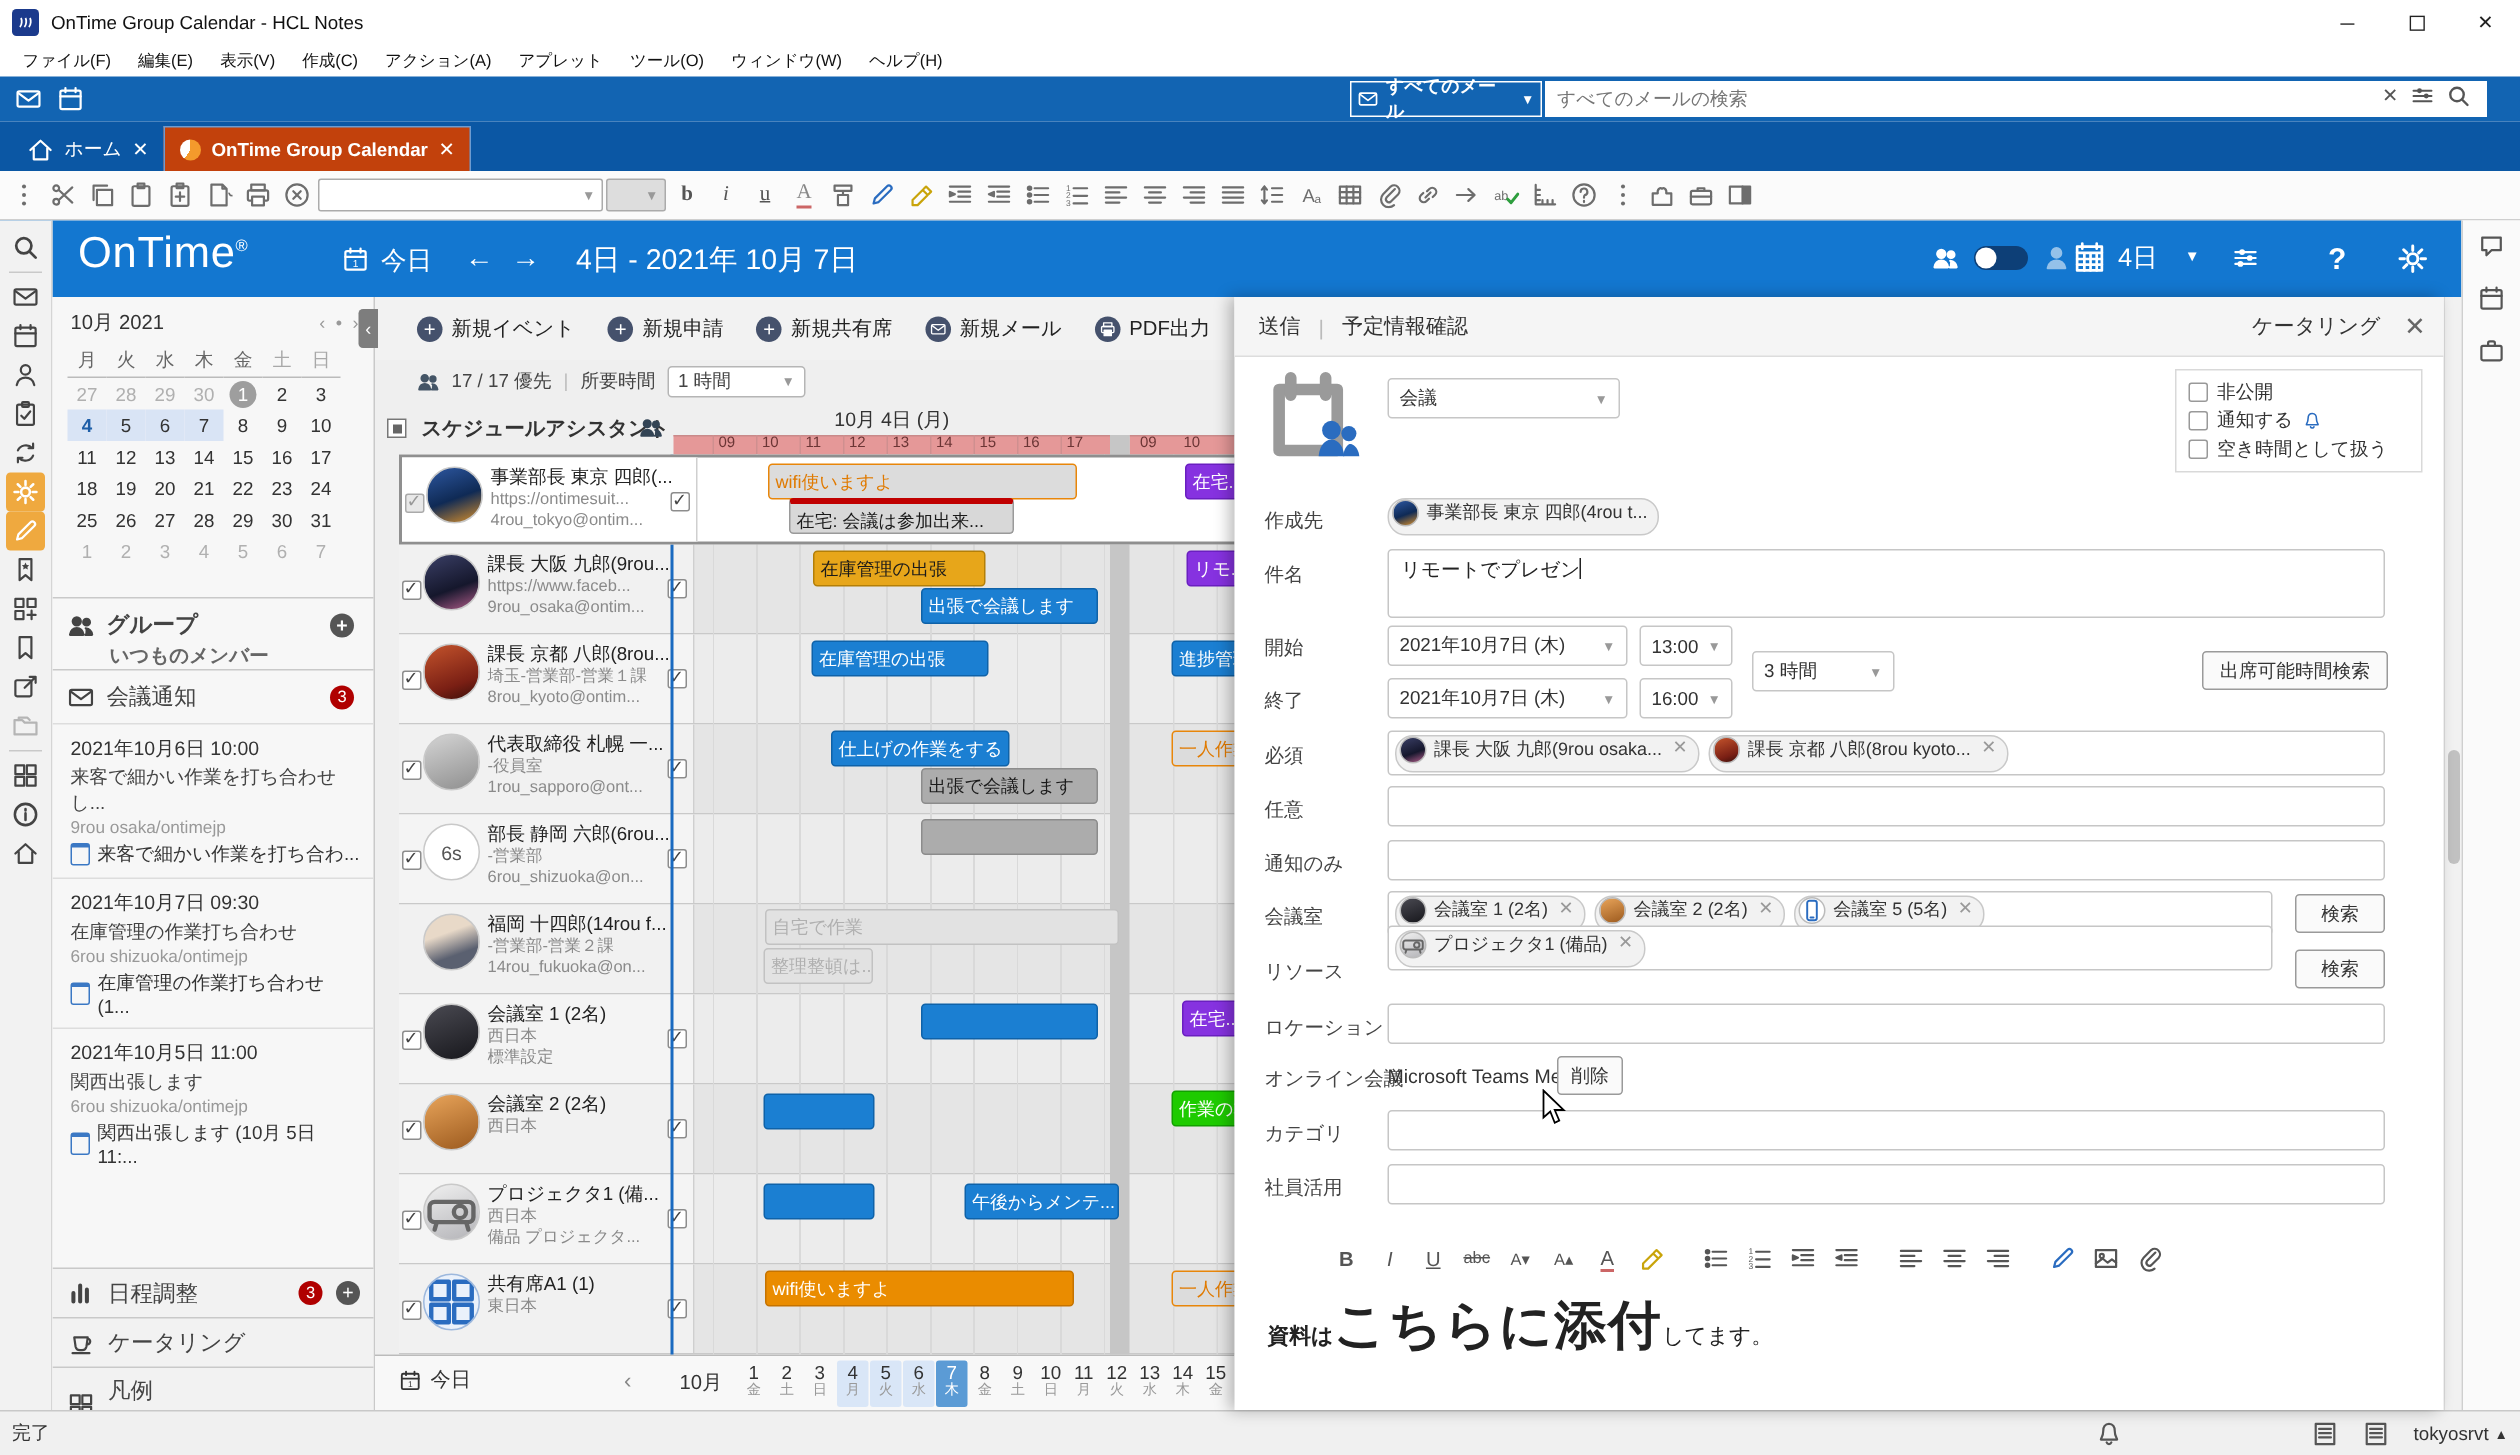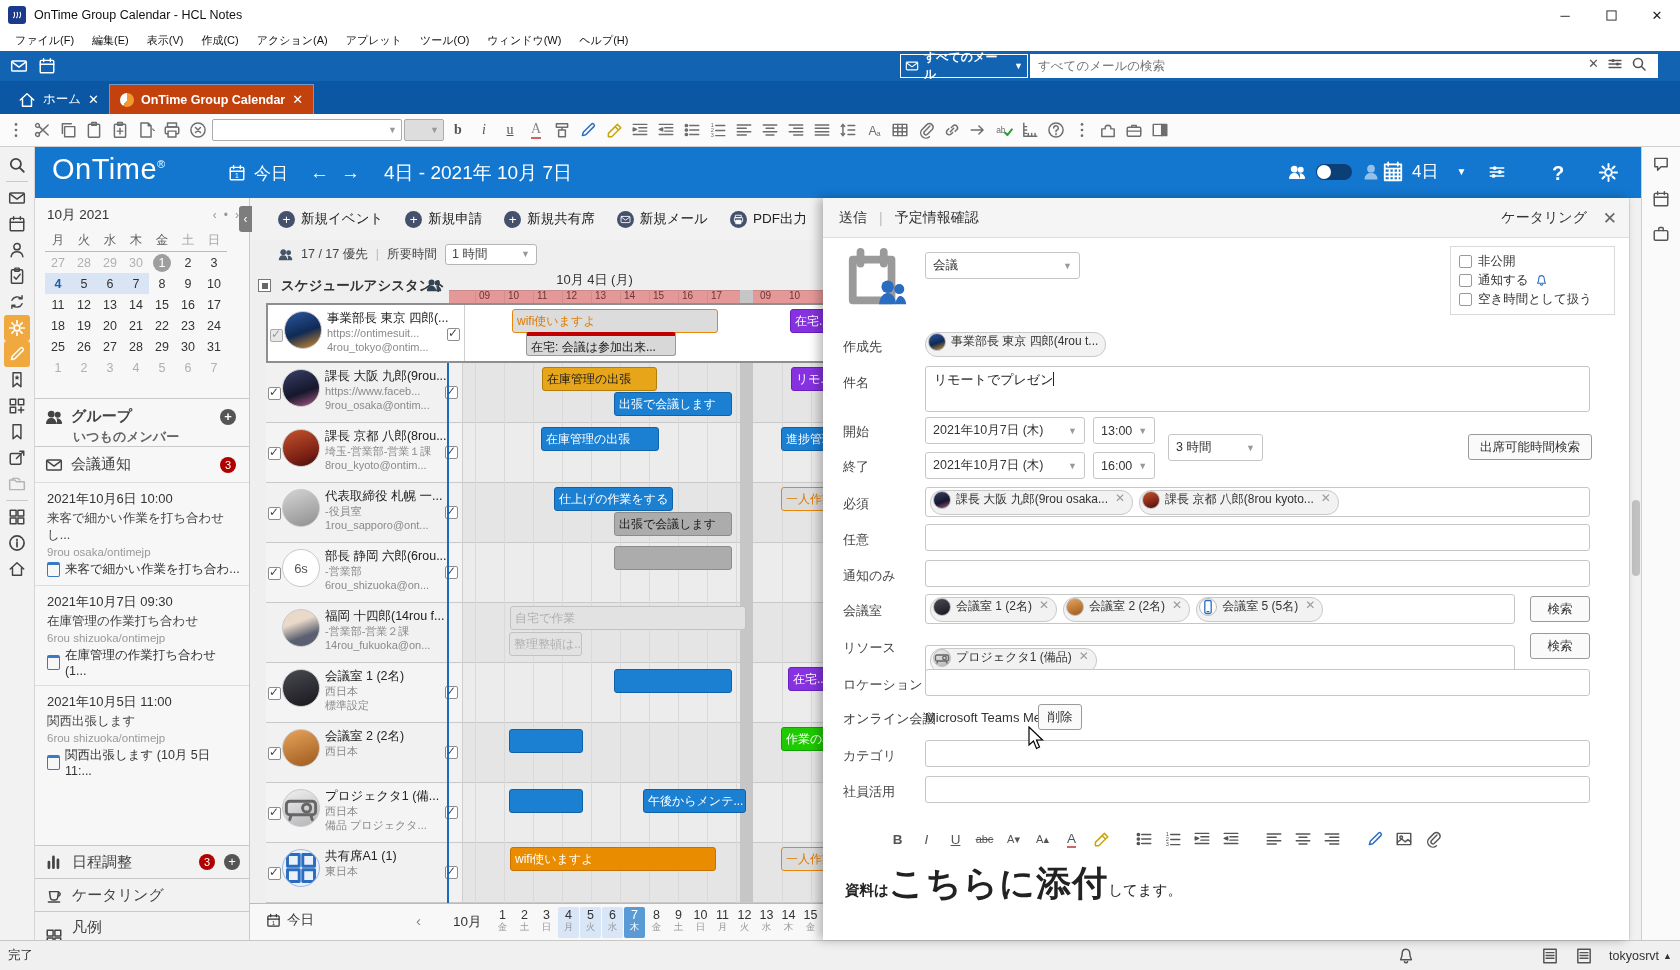--- a/index.html
+++ b/index.html
@@ -1355,21 +1355,21 @@
             <path d="M7 12.6 H9"></path>
           </svg>
         </span>
         <span>会議室 5 (5名)</span>
         <span class="cx">✕</span>
       </div>
     </div>
   <div class="pbtn" style="left:707px;top:398px;width:60px;height:26px;">検索</div>
 
   <span class="plabel" style="top:441px">リソース</span>
-  <div class="pfield chips" style="top:419px;width:590px;height:30px;margin-top:28px;" id="reschips">
+  <div class="pfield chips" style="top:419px;width:590px;height:30px;" id="reschips">
       <div class="chip">
         <span class="cav av-projector" style="color: rgb(102, 102, 102);">
           <svg viewBox="0 0 16 16" fill="none" stroke="currentColor" stroke-width="1.3" stroke-linecap="round" stroke-linejoin="round">
             <rect x="1.5" y="5" width="13" height="6" rx="1.5"></rect>
             <circle cx="10.5" cy="8" r="1.8"></circle>
             <path d="M3.5 11.5 L3 13.2 M12.5 11.5 L13 13.2"></path>
           </svg>
         </span>
         <span>プロジェクタ1 (備品)</span>
         <span class="cx">✕</span>

